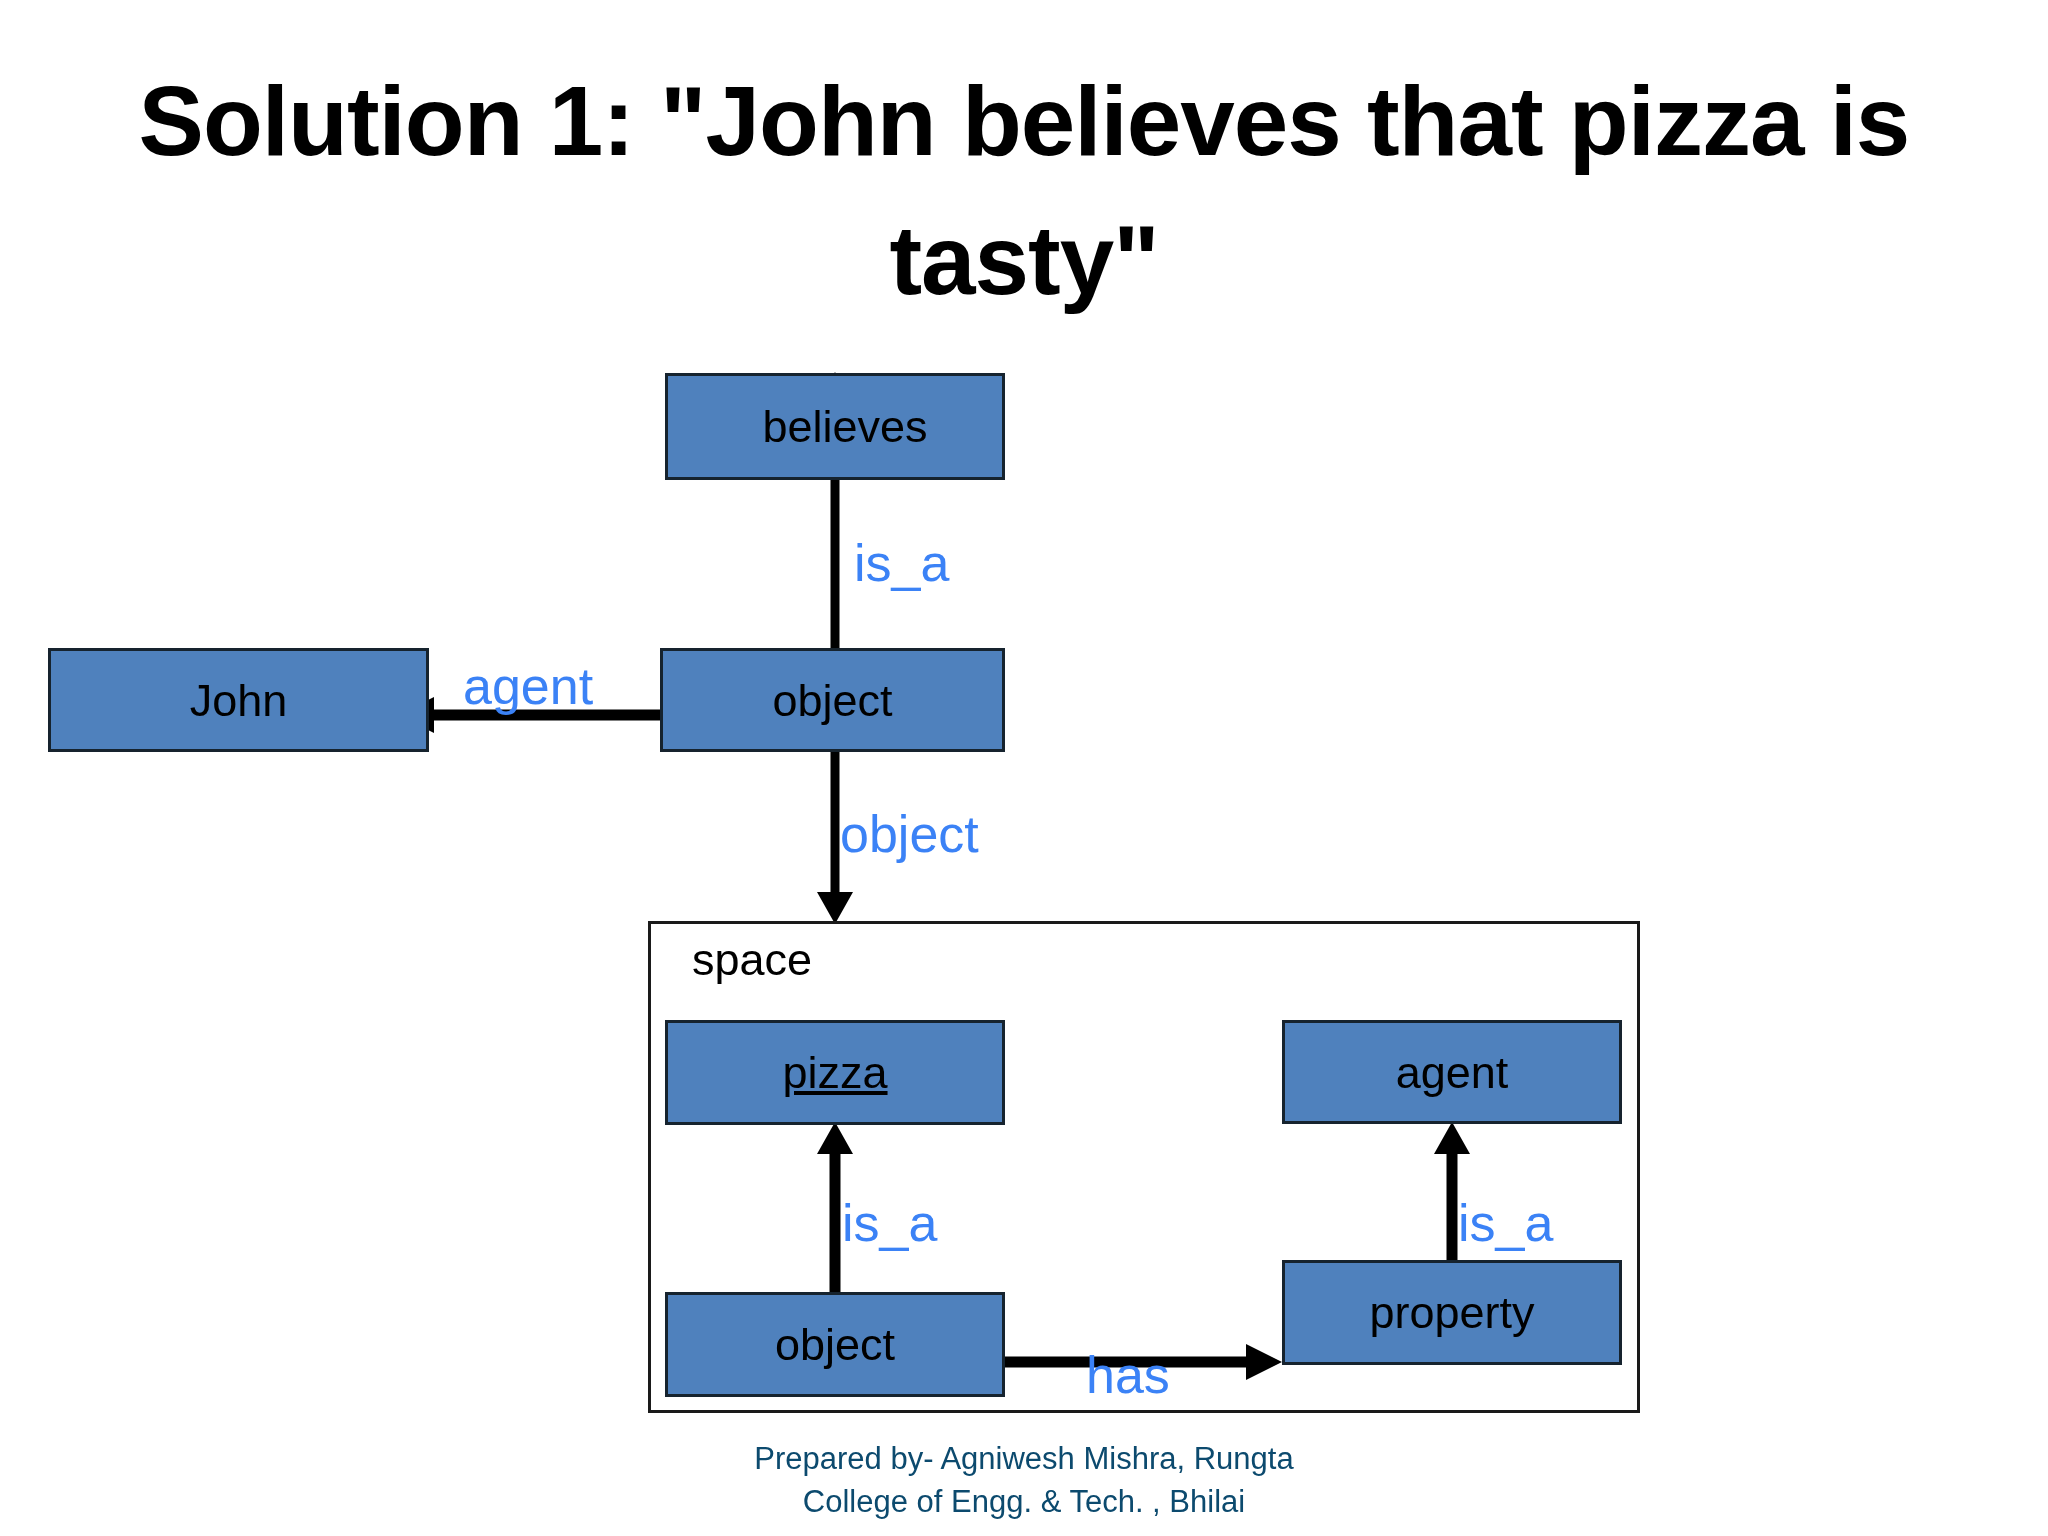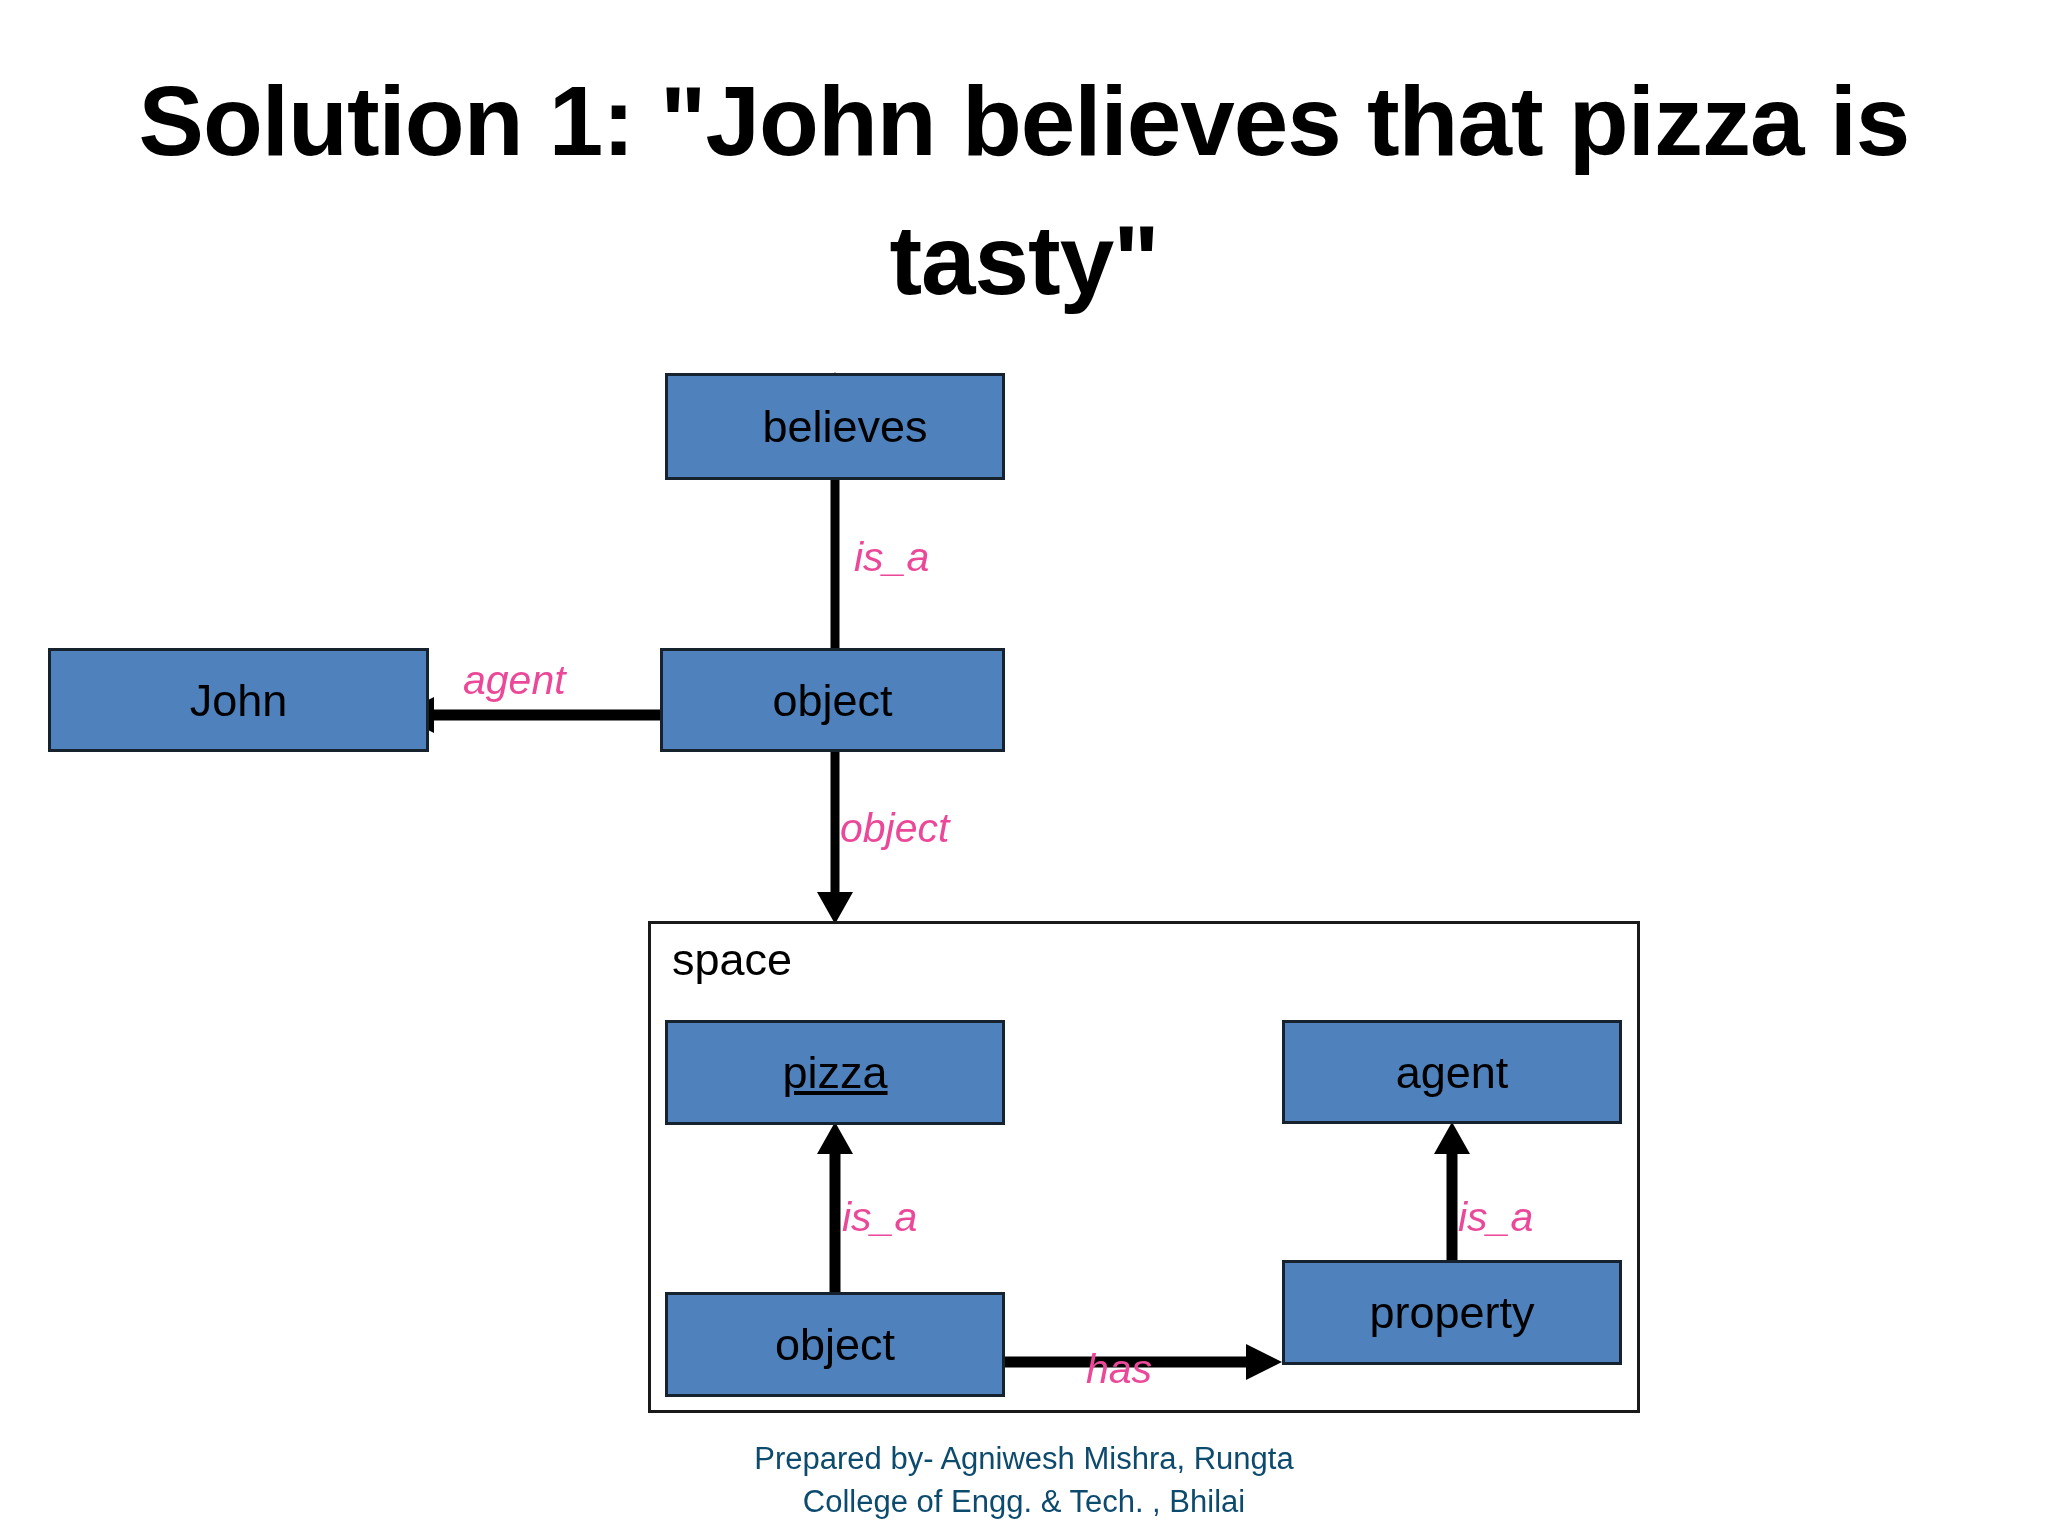--- a/index.html
+++ b/index.html
@@ -55,31 +55,31 @@
     border: 3px solid #1a1a1a;
     box-sizing: border-box;
   }
   .frame-label {
     position: absolute;
     font-family: "Liberation Sans", sans-serif;
     font-size: 45px;
     color: #000000;
     line-height: 1;
     white-space: nowrap;
+    margin-left: 20px;
   }
 
   
   .edge-label {
     position: absolute;
     font-family: "Liberation Sans", sans-serif;
-    font-size: 41px;
-    color: #ec4899;
+    font-size: 52px;
+    color: #3b82f6;
     line-height: 1;
     white-space: nowrap;
-    font-style: italic;
   }
 
   
   #arrows {
     position: absolute;
     left: 0;
     top: 0;
     width: 2048px;
     height: 1536px;
     pointer-events: none;

